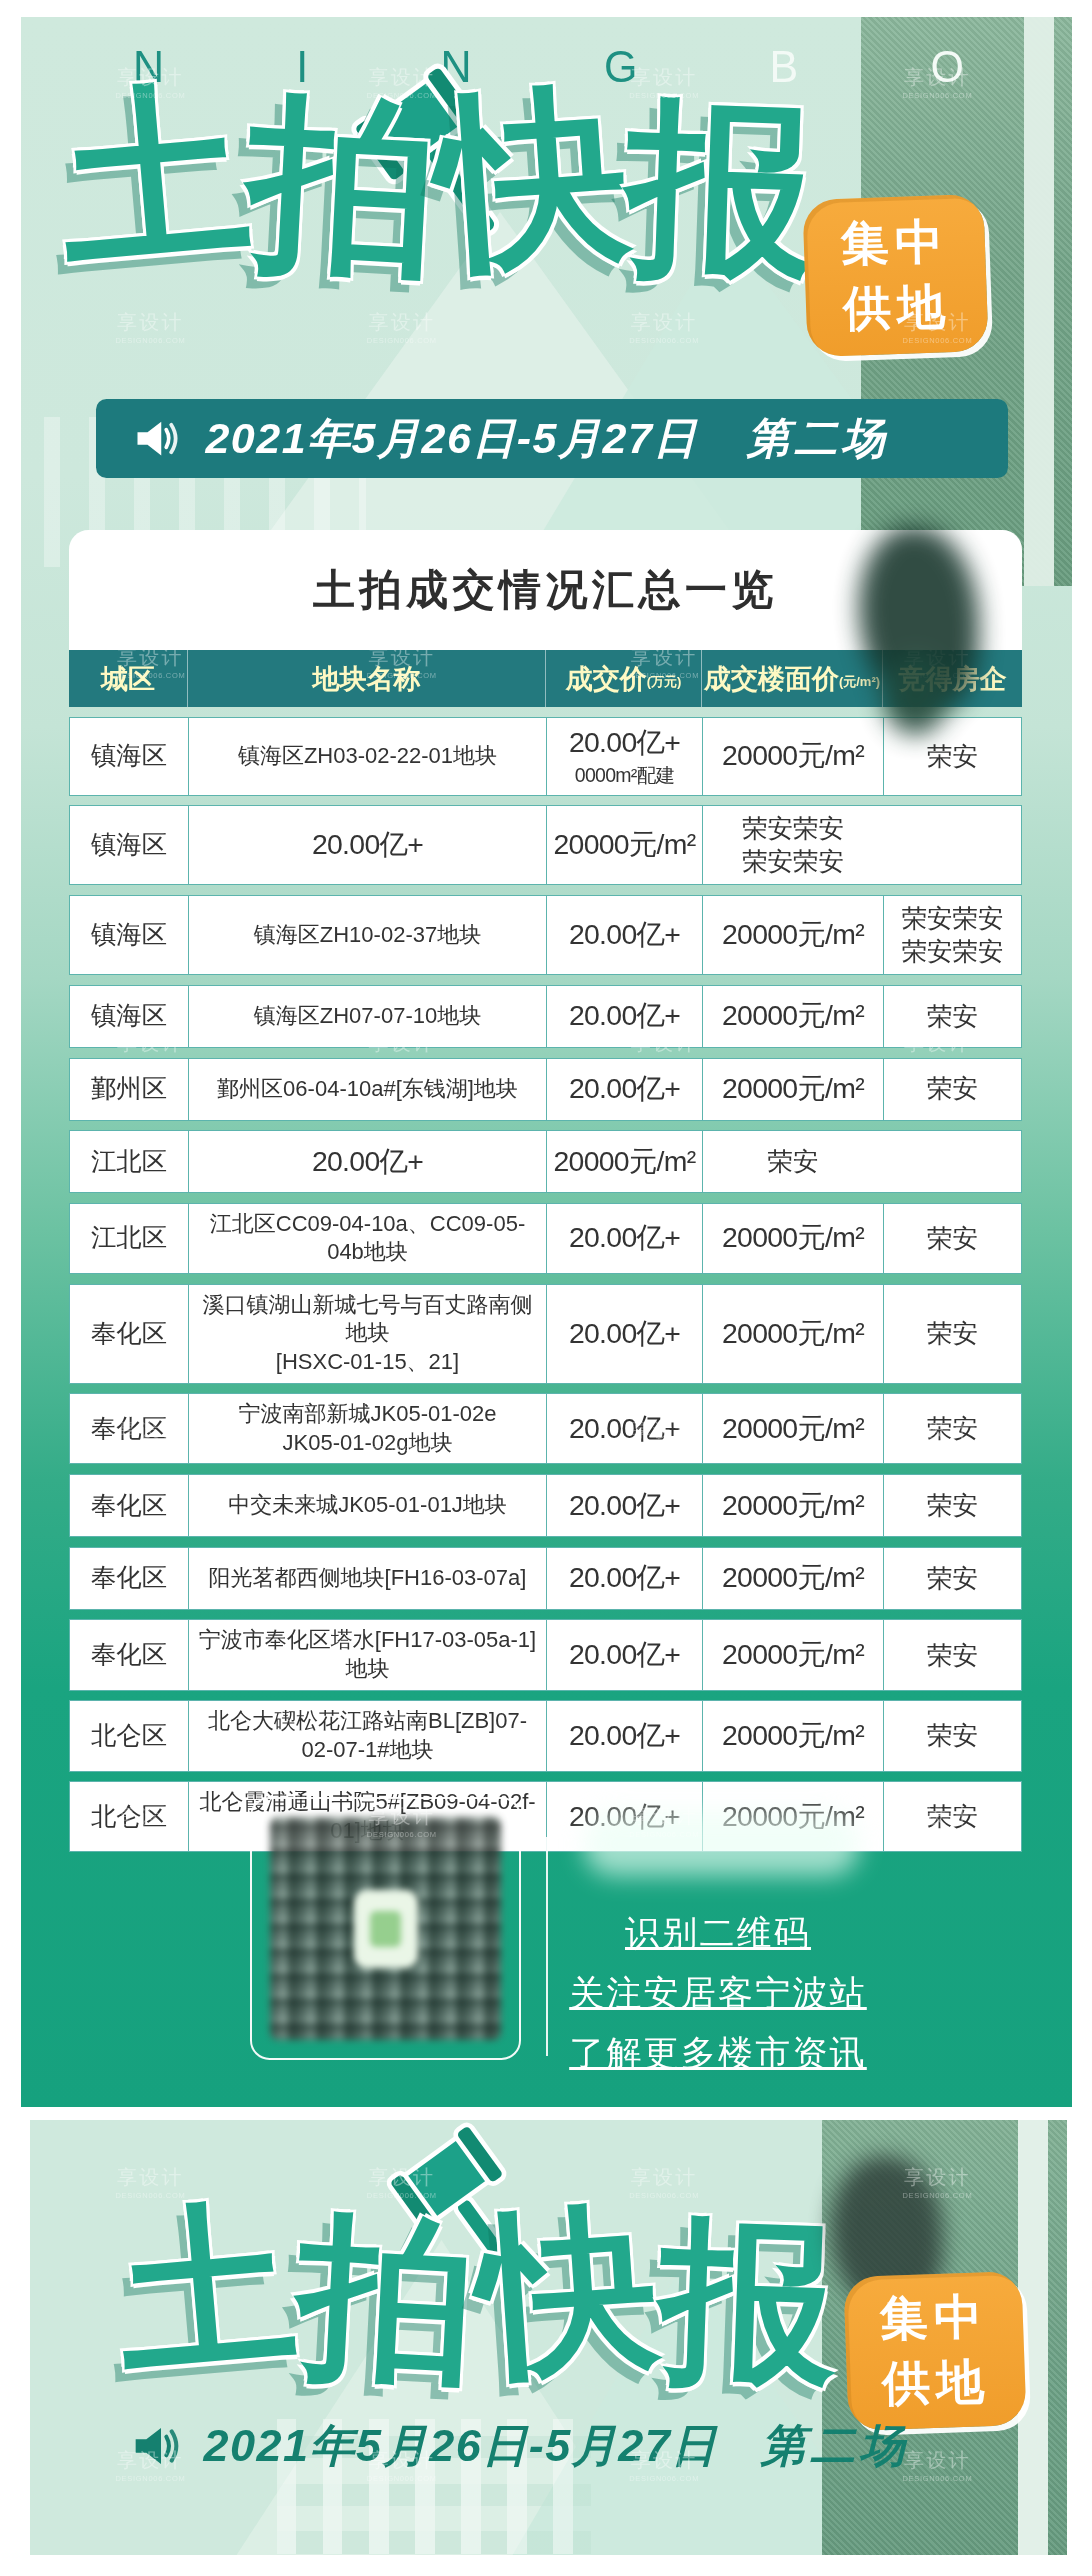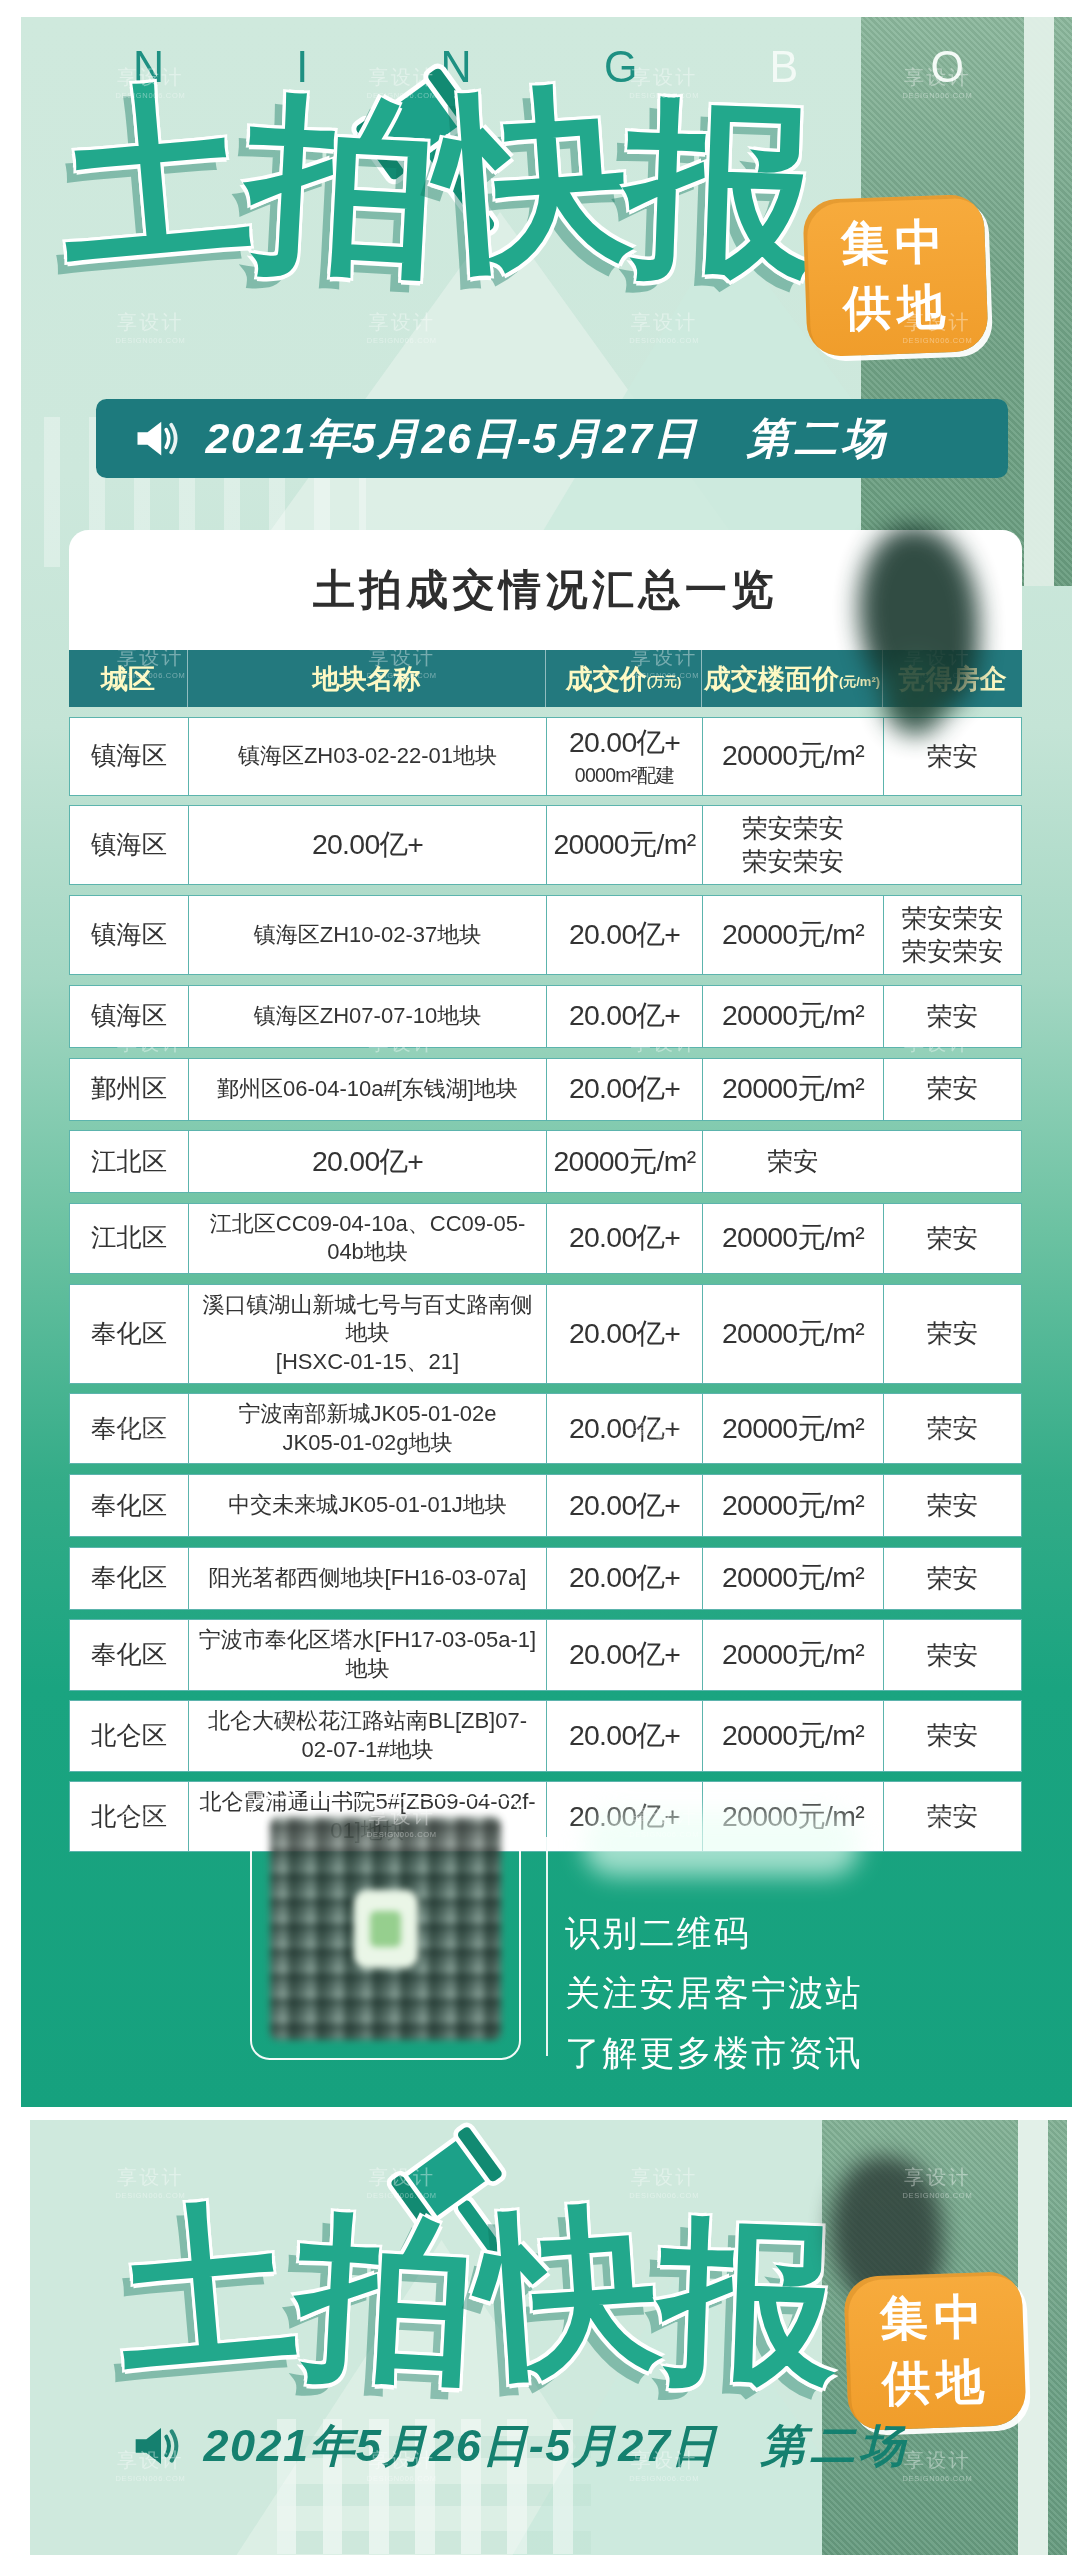--- a/index.html
+++ b/index.html
@@ -91,21 +91,21 @@
     background:
       repeating-linear-gradient(0deg,#9aa4a0 0 9.7px,#5f6a66 9.7px 15.7px,#c2cac6 15.7px 25px),
       repeating-linear-gradient(90deg,#848e8a 0 8.2px,#b9c1bd 8.2px 18px,#626d68 18px 28px);
     background-blend-mode:multiply; }
   .qr-center { position:absolute; left:50%; top:50%; width:64px; height:78px; transform:translate(-50%,-50%);
     background:#eaf6e7; border-radius:13.5px; filter:blur(3px); }
   .qr-center:after { content:""; position:absolute; left:16.5px; top:21px; width:31px; height:36px; background:#96cf8e; border-radius:6px; }
   .qr-divider { position:absolute; left:525px; top:1820px; width:2.2px; height:219px; background:rgba(255,255,255,.9); }
   .blur-brand { position:absolute; left:563px; top:1795px; width:275px; height:64px; background:#eafff5;
     border-radius:30px; filter:blur(12px); opacity:.65; }
-  .qr-lines { position:absolute; left:544px; top:1886px; width:352px; color:#ffffff; }
+  .qr-lines { position:absolute; left:521px; top:1886px; width:352px; text-align:center; color:#ffffff;text-decoration:underline; }
   .qr-lines div { font-size:35px; letter-spacing:2.2px; line-height:60px; font-weight:400; }
 
   
   .poster2 { position:absolute; left:30px; top:2120px; width:1037px; height:435px; overflow:hidden; background:#cfe9dd; }
   .pyr3 { left:202px; top:120px; width:419px; height:322px; background:#ddefe6; clip-path:polygon(50% 0,100% 100%,0 100%); opacity:.9; }
   .pyr4 { left:479px; top:142px; width:389px; height:299px; background:#cdeade; clip-path:polygon(45% 0,100% 100%,0 100%); }
   .darkband2 { left:792px; top:0; width:245px; height:435px; background:linear-gradient(180deg,#83b296 0%,#6ea287 55%,#679c80 100%); }
   .darkband2:after { content:""; position:absolute; inset:0;
     background:repeating-linear-gradient(45deg, rgba(255,255,255,.07) 0 2.2px, rgba(0,0,0,.05) 2.2px 4.5px); }
   .lightstrip2 { left:988px; top:0; width:30px; height:435px; background:#e2f0e8; }

